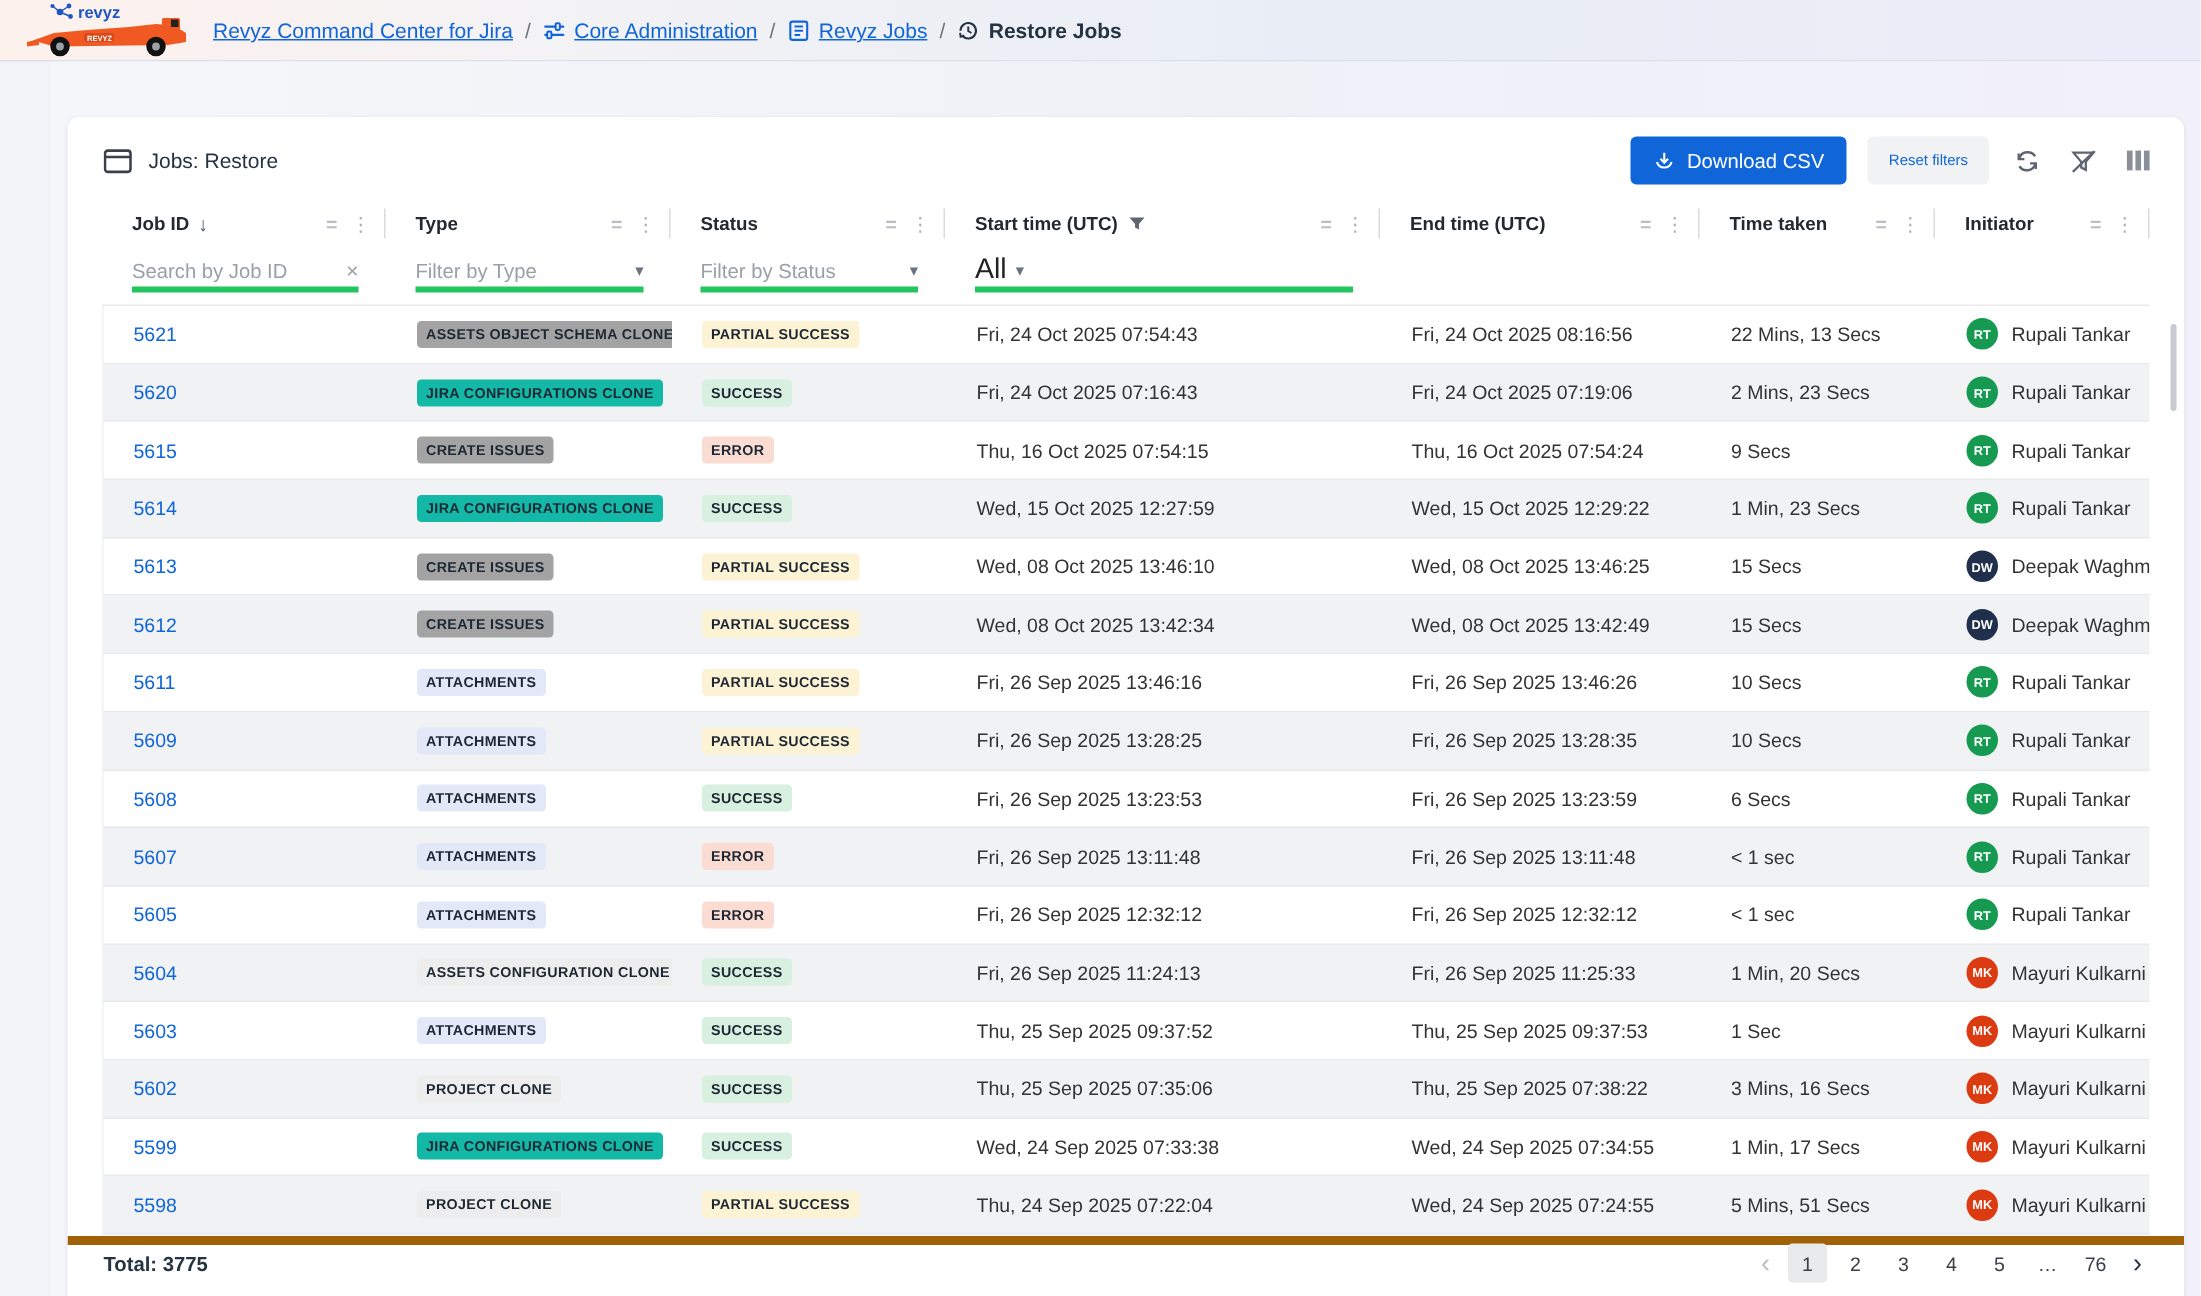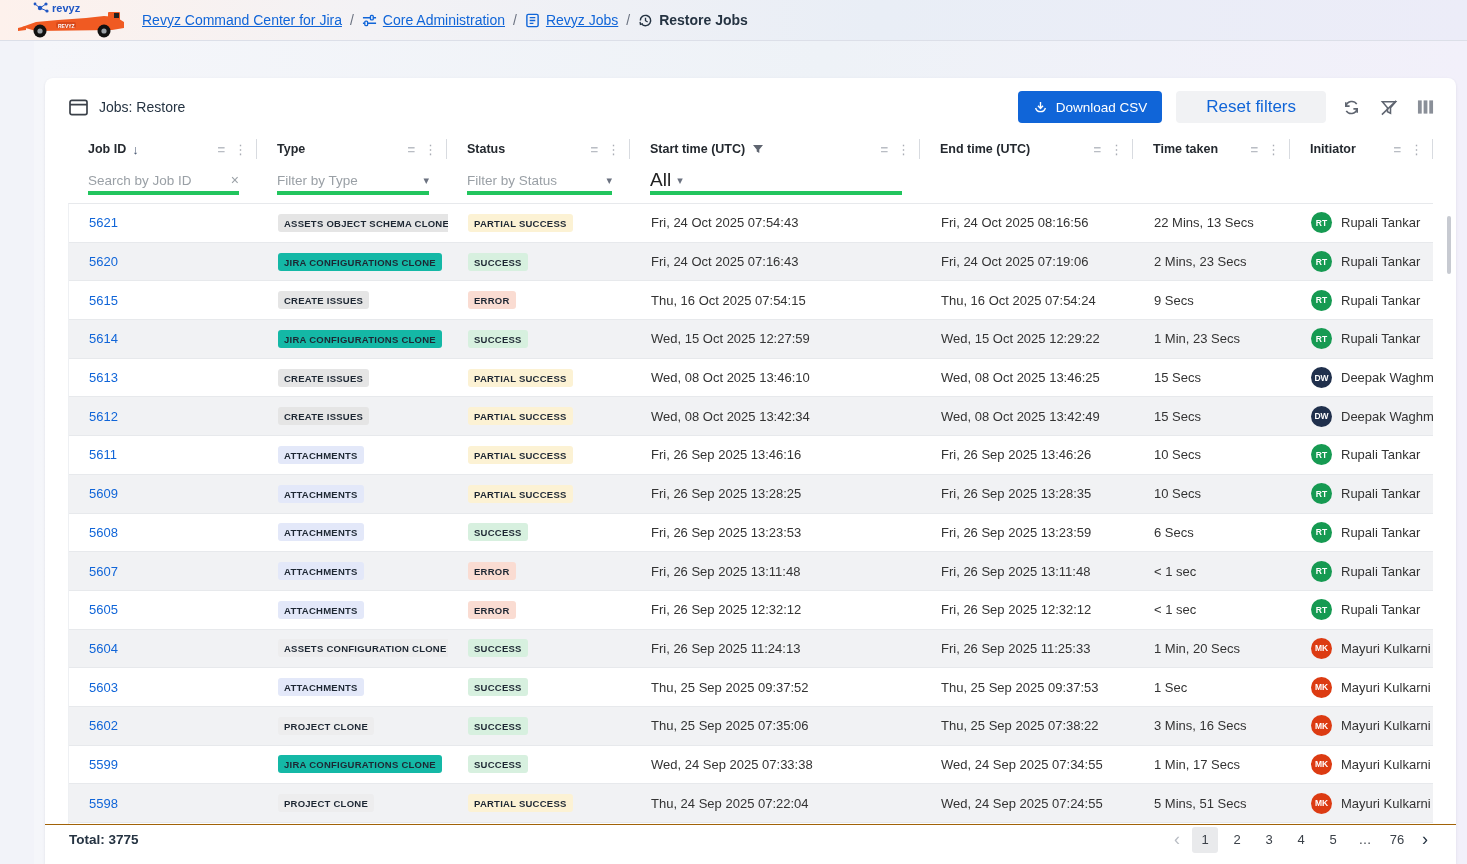--- a/index.html
+++ b/index.html
@@ -22,21 +22,21 @@
   .card { background:#fff; border-radius:8px 8px 0 0; height:786px; position:relative;
     box-shadow:0 1px 3px rgba(40,50,80,.10); overflow:hidden; }
 
   
   .toolbar { display:flex; align-items:center; padding:13px 20px 10px 24px; }
   .tb-title { display:flex; align-items:center; gap:11px; font-size:14px; color:#253342; }
   .tb-right { margin-left:auto; display:flex; align-items:center; gap:14px; }
   .btn-primary { display:flex; align-items:center; gap:8px; background:#1065d8; color:#fff;
     border:none; border-radius:4px; height:32px; padding:0 15px; font-size:13.5px; cursor:pointer; font-family:inherit; }
   .btn-secondary { background:#f1f2f4; color:#1065d8; border:none; border-radius:4px;
-    height:32px; padding:0 30px; font-size:17px; cursor:pointer; font-family:inherit; }
+    height:32px; padding:0 14px; font-size:10px; cursor:pointer; font-family:inherit; }
   .tb-icon { background:none; border:none; cursor:pointer; padding:2px; display:flex; align-items:center; }
 
   
   .table { margin:0 23px; }
   .tgrid { display:grid; grid-template-columns:189px 190px 183px 290px 213px 157px minmax(0,1fr); }
   .hrow { height:28px; margin-top:2px; }
   .hcell { display:flex; align-items:center; padding:0 10px 0 20px; position:relative; }
   .hcell::after { content:""; position:absolute; right:0; top:4px; bottom:4px; width:1px; background:#d8dbe0; }
   .hlabel { font-size:12.5px; font-weight:bold; color:#24292f; white-space:nowrap; }
   .sort-glyph { font-size:13px; color:#44546f; margin-left:6px; }
@@ -56,39 +56,39 @@
   .clear-glyph { color:#9aa0a6; font-size:14px; cursor:pointer; padding-left:6px; }
   .caret-glyph { color:#6b7280; font-size:11px; cursor:pointer; padding-left:6px; }
 
   .tbody { border-top:1px solid #e7e9ec; border-left:1px solid #eef0f3; }
   .trow { height:38.7px; border-bottom:1px solid #e7e9ec; }
   .trow.alt { background:#f1f2f4; }
   .cell { display:flex; align-items:center; padding-left:20px; font-size:13px; color:#333; overflow:hidden; white-space:nowrap; }
   .id-link { color:#1065d8; text-decoration:none; cursor:pointer; font-size:13px; }
   .badge { display:inline-block; font-size:9.5px; font-weight:bold; color:#1d2733;
     letter-spacing:.25px; padding:4px 6px 3px; border-radius:3px; white-space:nowrap; }
-  .badge-cyan { background:#e5e5e5; }
+  .badge-cyan { background:#a3a3a3; }
   .badge-pink { background:#14b8a6; }
   .badge-lavender { background:#e3e8f9; }
   .badge-gray { background:#ededee; }
   .badge-yellow { background:#fcf2d4; }
   .badge-green { background:#d7f0df; }
   .badge-red { background:#fadcd2; }
   .avatar { width:21px; height:21px; border-radius:50%; color:#fff; font-size:8.5px; font-weight:bold;
     display:flex; align-items:center; justify-content:center; margin-right:9px; flex:0 0 auto; }
   .avatar-green { background:#169a52; }
   .avatar-navy { background:#20304c; }
   .avatar-red { background:#dc3b12; }
 
   .vscroll-track { position:absolute; top:110px; right:3px; width:8px; bottom:40px; }
   .vscroll-thumb { position:absolute; top:28px; right:2px; width:4px; height:58px; border-radius:2px; background:#c7cad1; }
 
   
   .tfooter { position:absolute; left:0; right:0; bottom:0; height:40px; background:#fff;
-    border-top:1px solid #a16207; display:flex; align-items:center; padding:0 22px 10px 24px; }
+    border-top:6px solid #a16207; display:flex; align-items:center; padding:0 22px 10px 24px; }
   .total { font-size:13.5px; font-weight:bold; color:#253342; }
   .pager { margin-left:auto; display:flex; align-items:center; gap:6px; }
   .page-btn { min-width:26px; height:26px; display:flex; align-items:center; justify-content:center;
     font-size:13px; color:#3b4149; border-radius:3px; cursor:pointer; padding:0 4px; }
   .page-btn.active { background:#e9eaec; }
   .page-btn.ellipsis { cursor:default; color:#3b4149; }
   .pager-arrow { font-size:18px; padding:0 6px; cursor:pointer; color:#253342; }
   .pager-arrow.disabled { color:#b9bdc4; cursor:default; }
 </style>
 </head>

